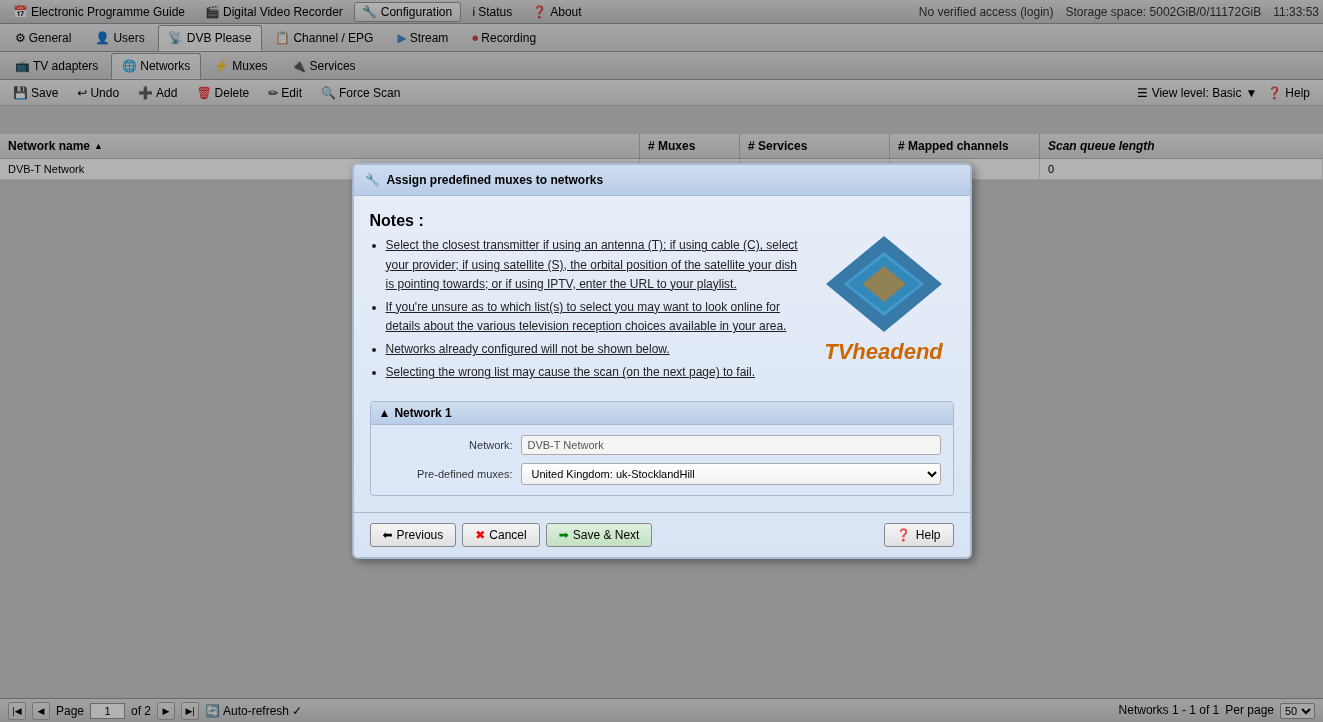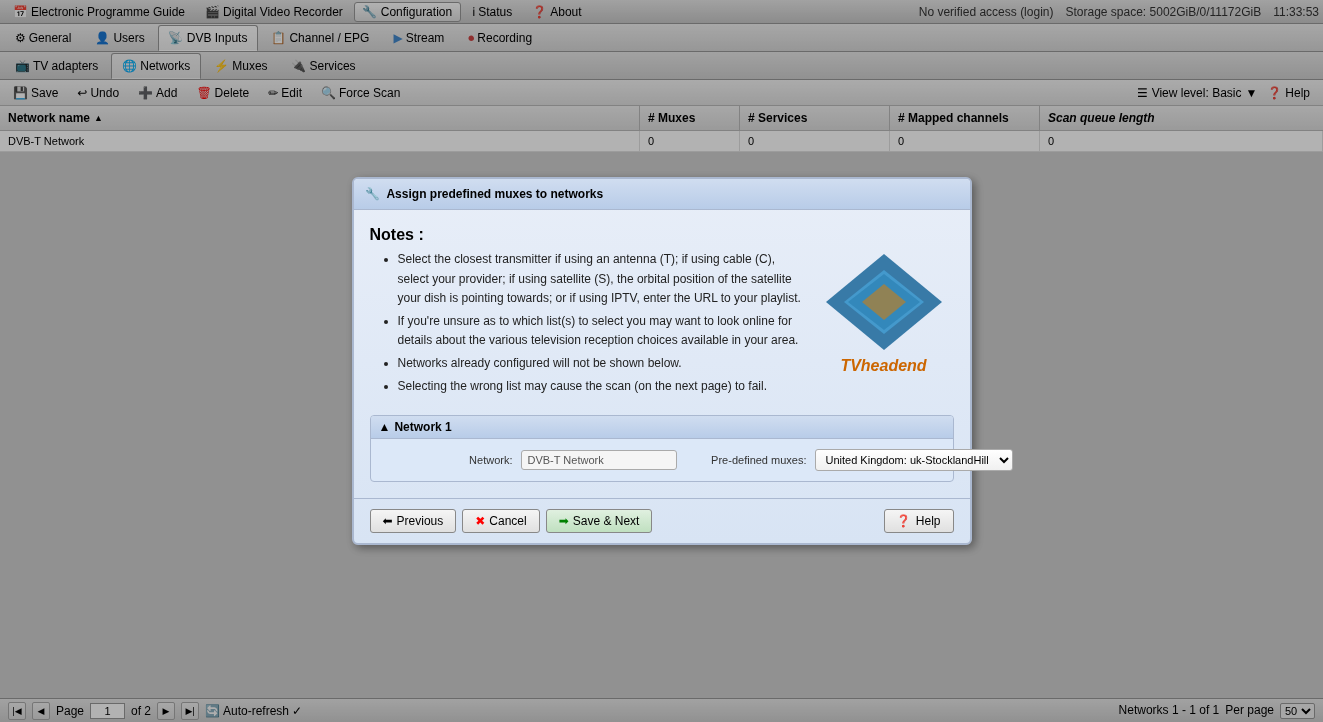--- a/index.html
+++ b/index.html
@@ -23,46 +23,46 @@
     .nav-tab2.active { background: linear-gradient(to bottom, #f5f5f5, #e5e5e5); border-color: #999 #999 transparent #999; }
 
     
     .toolbar { display: flex; align-items: center; background: linear-gradient(to bottom, #f5f5f5, #e0e0e0); border-bottom: 1px solid #bbb; height: 26px; padding: 0 4px; gap: 1px; }
     .toolbar-btn { display: flex; align-items: center; gap: 3px; padding: 2px 8px; border: 1px solid transparent; border-radius: 3px; cursor: pointer; font-size: 11px; height: 22px; }
     .toolbar-sep { flex: 1; }
     .view-level { display: flex; align-items: center; gap: 4px; font-size: 11px; }
 
     
     .table-area { background: #fff; }
-    .table-header { display: grid; grid-template-columns: 640px 100px 150px 150px 1fr; background: linear-gradient(to bottom, #f0f0f0, #ddd); border-bottom: 1px solid #bbb; }
+    .table-header { display: grid; grid-template-columns: 640px 100px 150px 150px 1fr; background: linear-gradient(to bottom, #f0f0f0, #ddd); border-bottom: 1px solid #bbb; margin-top: 28px; }
     .table-header-cell { padding: 5px 8px; border-right: 1px solid #bbb; font-weight: bold; font-size: 11px; display: flex; align-items: center; gap: 4px; cursor: pointer; }
     .table-header-cell:last-child { border-right: none; font-style: italic; }
     .table-row { display: grid; grid-template-columns: 640px 100px 150px 150px 1fr; border-bottom: 1px solid #e0e0e0; }
     .table-cell { padding: 4px 8px; border-right: 1px solid #e0e0e0; font-size: 11px; }
 
     
     .overlay { position: fixed; top: 0; left: 0; width: 100%; height: 100%; background: rgba(0,0,0,0.3); display: flex; align-items: center; justify-content: center; z-index: 100; }
     .modal { background: linear-gradient(to bottom, #e8eef8, #d8e4f4); border: 2px solid #aab8d0; border-radius: 6px; width: 620px; box-shadow: 3px 3px 10px rgba(0,0,0,0.4); }
     .modal-title { display: flex; align-items: center; gap: 6px; background: linear-gradient(to bottom, #d0ddf0, #b8cce8); border-bottom: 1px solid #aab8d0; padding: 8px 12px; border-radius: 4px 4px 0 0; font-weight: bold; font-size: 13px; }
     .modal-body { padding: 16px; }
     .modal-desc { font-size: 11px; color: #222; margin-bottom: 10px; line-height: 1.5; }
     .modal-notes-title { font-size: 16px; font-weight: bold; margin-bottom: 6px; }
     .modal-notes { font-size: 11px; color: #222; line-height: 1.6; padding-left: 0; }
-    .modal-notes li { margin-left: 28px; margin-bottom: 4px; }
+    .modal-notes li { margin-left: 16px; margin-bottom: 4px; text-decoration: underline; }
 
     
     .modal-content-row { display: flex; gap: 12px; }
     .modal-text-col { flex: 1; }
     .modal-logo-col { width: 140px; display: flex; align-items: center; justify-content: center; flex-shrink: 0; }
     .tvheadend-logo { text-align: center; }
 
     
     .network-section { border: 1px solid #aab8d0; border-radius: 4px; margin-top: 14px; background: #dce8f8; }
     .network-section-title { display: flex; align-items: center; gap: 4px; padding: 4px 8px; background: linear-gradient(to bottom, #d0ddf0, #b8cce8); border-bottom: 1px solid #aab8d0; border-radius: 3px 3px 0 0; font-weight: bold; font-size: 11px; }
-    .network-fields { padding: 10px 12px; display: flex; flex-direction: row; }
+    .network-fields { padding: 10px 12px; display: flex; flex-direction: column; gap: 8px; }
     .field-row { display: flex; align-items: center; gap: 8px; }
     .field-label { width: 130px; font-size: 11px; color: #333; text-align: right; }
     .field-value { flex: 1; padding: 3px 6px; border: 1px solid #aaa; border-radius: 3px; background: #f5f5f5; font-size: 11px; color: #555; }
     .field-select { flex: 1; padding: 3px 6px; border: 1px solid #aaa; border-radius: 3px; background: linear-gradient(to bottom, #fff, #f0f0f0); font-size: 11px; cursor: pointer; }
 
     
     .modal-footer { display: flex; align-items: center; padding: 10px 16px; border-top: 1px solid #aab8d0; gap: 6px; }
     .modal-footer-right { margin-left: auto; }
     .btn { display: inline-flex; align-items: center; gap: 4px; padding: 4px 12px; border: 1px solid #888; border-radius: 3px; cursor: pointer; font-size: 11px; background: linear-gradient(to bottom, #f5f5f5, #e0e0e0); }
     .btn-primary { background: linear-gradient(to bottom, #e0f0e0, #c0e0c0); border-color: #888; }
@@ -70,21 +70,21 @@
 
     
     .bottom-bar { position: fixed; bottom: 0; left: 0; width: 1323px; background: linear-gradient(to bottom, #e8e8e8, #d0d0d0); border-top: 1px solid #999; height: 24px; display: flex; align-items: center; padding: 0 8px; gap: 6px; font-size: 11px; }
     .bottom-bar-right { margin-left: auto; display: flex; gap: 6px; }
     .page-input { width: 35px; border: 1px solid #999; padding: 1px 3px; font-size: 11px; text-align: center; }
     .nav-arrow { width: 18px; height: 18px; display: flex; align-items: center; justify-content: center; border: 1px solid #aaa; border-radius: 2px; cursor: pointer; background: linear-gradient(to bottom, #f0f0f0, #ddd); font-size: 9px; }
     .refresh-btn { display: flex; align-items: center; gap: 3px; cursor: pointer; }
     .sort-asc::after { content: " ▲"; font-size: 9px; }
 
     .logo-svg { width: 120px; height: 100px; }
-    .logo-text { font-size: 16px; font-weight: bold; color: #cc6600; font-style: italic; text-align: center; margin-top: 2px; }
+    .logo-text { font-size: 22px; font-weight: bold; color: #cc6600; font-style: italic; text-align: center; margin-top: 2px; }
   </style>
 </head>
 <body>
 
 <div class="top-bar">
   <div class="top-bar-item">
     <span>📅</span>
     <span>Electronic Programme Guide</span>
   </div>
   <div class="top-bar-item">
@@ -117,21 +117,21 @@
   <div class="nav-tab">
     <span>⚙</span>
     <span>General</span>
   </div>
   <div class="nav-tab">
     <span>👤</span>
     <span>Users</span>
   </div>
   <div class="nav-tab active">
     <span>📡</span>
-    <span>DVB Inputs</span>
+    <span>DVB Please</span>
   </div>
   <div class="nav-tab">
     <span>📋</span>
     <span>Channel / EPG</span>
   </div>
   <div class="nav-tab">
     <span style="color:#4488cc;">▶</span>
     <span>Stream</span>
   </div>
   <div class="nav-tab">

